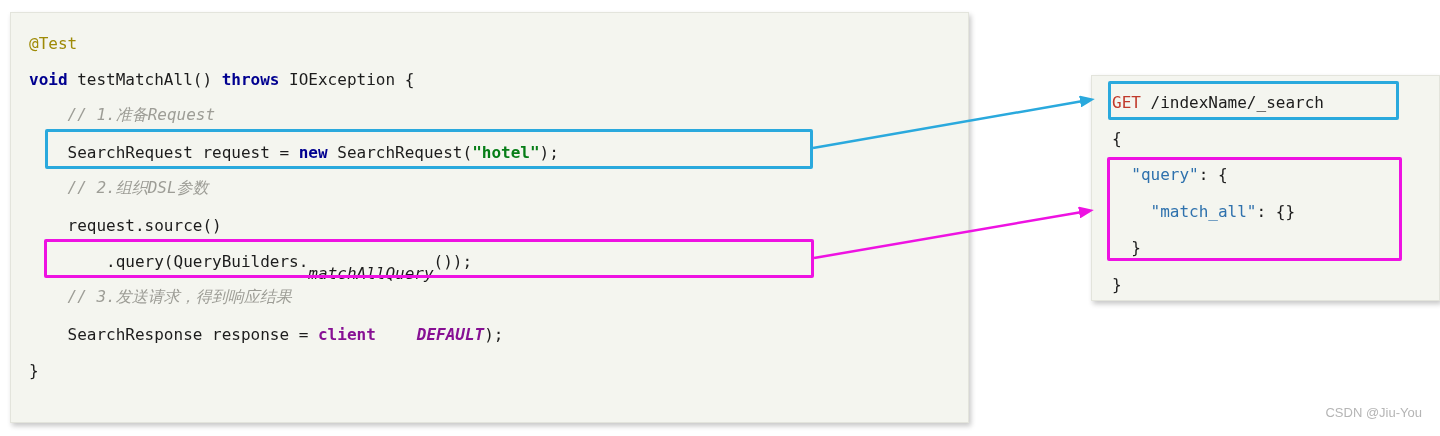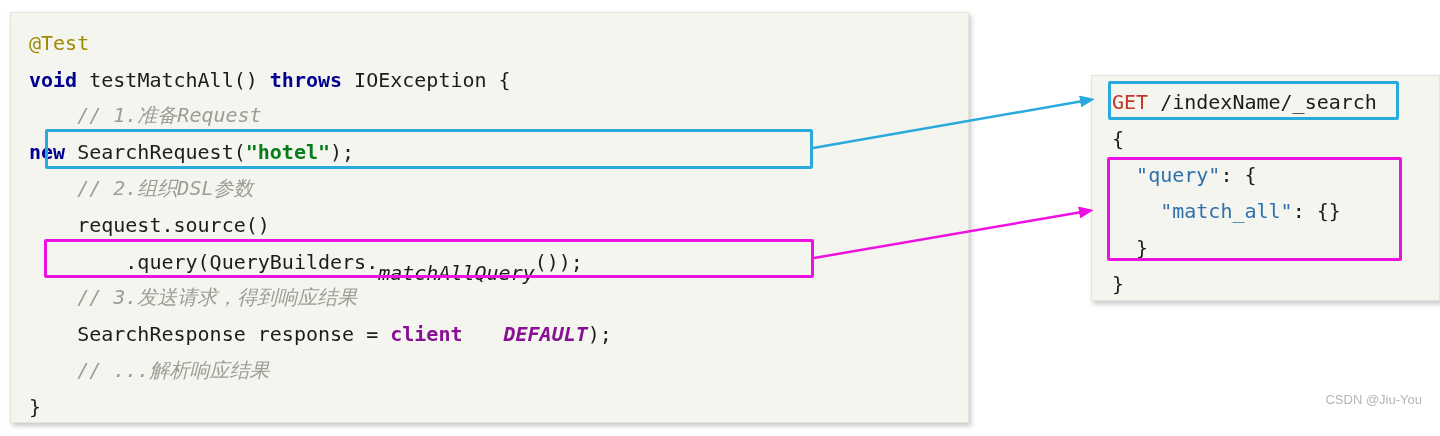--- a/index.html
+++ b/index.html
@@ -27,21 +27,21 @@
     left: 1076px; top: 75px;
     width: 349px; height: 226px;
     padding: 8px 0 0 20px;
     margin-left: 15px;
   }
   .code-line {
     height: 36.4px;
     display: flex;
     align-items: center;
     white-space: pre;
-    font-size: 20px;
+    font-size: 16px;
     font-family: "DejaVu Sans Mono", "Liberation Mono", "Liberation Sans", monospace;
     position: relative;
     z-index: 2;
   }
   .tok-plain       { color: var(--c-plain, #1c1c1c); }
   .tok-keyword     { color: var(--c-keyword, #000090); font-weight: bold; }
   .tok-annotation  { color: var(--c-annotation, #9e8a06); }
   .tok-comment     { color: var(--c-comment, #9d9d96); font-style: italic; }
   .tok-string      { color: var(--c-string, #067d17); font-weight: bold; }
   .tok-field       { color: var(--c-purple, #871094); font-weight: bold; }
@@ -64,46 +64,45 @@
     z-index: 4;
     pointer-events: none;
   }
   .arrow-cyan-stroke    { stroke: var(--accent-cyan, #3ba2c8); }
   .arrow-cyan-fill      { fill:   var(--accent-cyan, #3ba2c8); }
   .arrow-magenta-stroke { stroke: var(--accent-magenta, #ee12e2); }
   .arrow-magenta-fill   { fill:   var(--accent-magenta, #ee12e2); }
   .watermark {
     position: absolute;
     right: 18px;
-    top: 392px;
+    top: 405px;
     font-family: "Liberation Sans", sans-serif;
     font-size: 13px;
     color: #b5b5b5;
     z-index: 5;
   }
 </style>
 </head>
 <body>
 
 <div class="canvas">
 
   <div class="code-panel panel-left">
     <div class="hl-box hl-cyan" style="left:34px; top:116px; width:768px; height:40px;"></div>
     <div class="hl-box hl-magenta" style="left:33px; top:226px; width:770px; height:39px;"></div>
     <div id="java-lines">
         <div class="code-line"><span class="tok-annotation">@Test</span></div>
         <div class="code-line"><span class="tok-keyword">void</span><span class="tok-plain"> testMatchAll() </span><span class="tok-keyword">throws</span><span class="tok-plain"> IOException {</span></div>
         <div class="code-line"><span class="tok-comment">    // 1.准备Request</span></div>
-        <div class="code-line"><span class="tok-keyword">new</span><span class="tok-plain"> SearchRequest(</span><span class="tok-string">"hotel"</span><span class="tok-plain">);</span></div>
+        <div class="code-line"><span class="tok-plain">    SearchRequest request = </span><span class="tok-keyword">new</span><span class="tok-plain"> SearchRequest(</span><span class="tok-string">"hotel"</span><span class="tok-plain">);</span></div>
         <div class="code-line"><span class="tok-comment">    // 2.组织DSL参数</span></div>
         <div class="code-line"><span class="tok-plain">    request.source()</span></div>
         <div class="code-line"><span class="tok-plain">        .query(QueryBuilders.</span><span class="tok-method-italic">matchAllQuery</span><span class="tok-plain">());</span></div>
         <div class="code-line"><span class="tok-comment">    // 3.发送请求，得到响应结果</span></div>
         <div class="code-line"><span class="tok-plain">    SearchResponse response = </span><span class="tok-field">client</span><span class="tok-constant">DEFAULT</span><span class="tok-plain">);</span></div>
-        <div class="code-line"><span class="tok-comment">    // ...解析响应结果</span></div>
         <div class="code-line"><span class="tok-plain">}</span></div>
       </div>
   </div>
 
   <div class="code-panel panel-right">
     <div class="hl-box hl-cyan" style="left:16px; top:5px; width:291px; height:39px;"></div>
     <div class="hl-box hl-magenta" style="left:15px; top:81px; width:295px; height:104px;"></div>
     <div id="dsl-lines">
         <div class="code-line"><span class="tok-http">GET</span><span class="tok-plain"> /indexName/_search</span></div>
         <div class="code-line"><span class="tok-plain">{</span></div>

